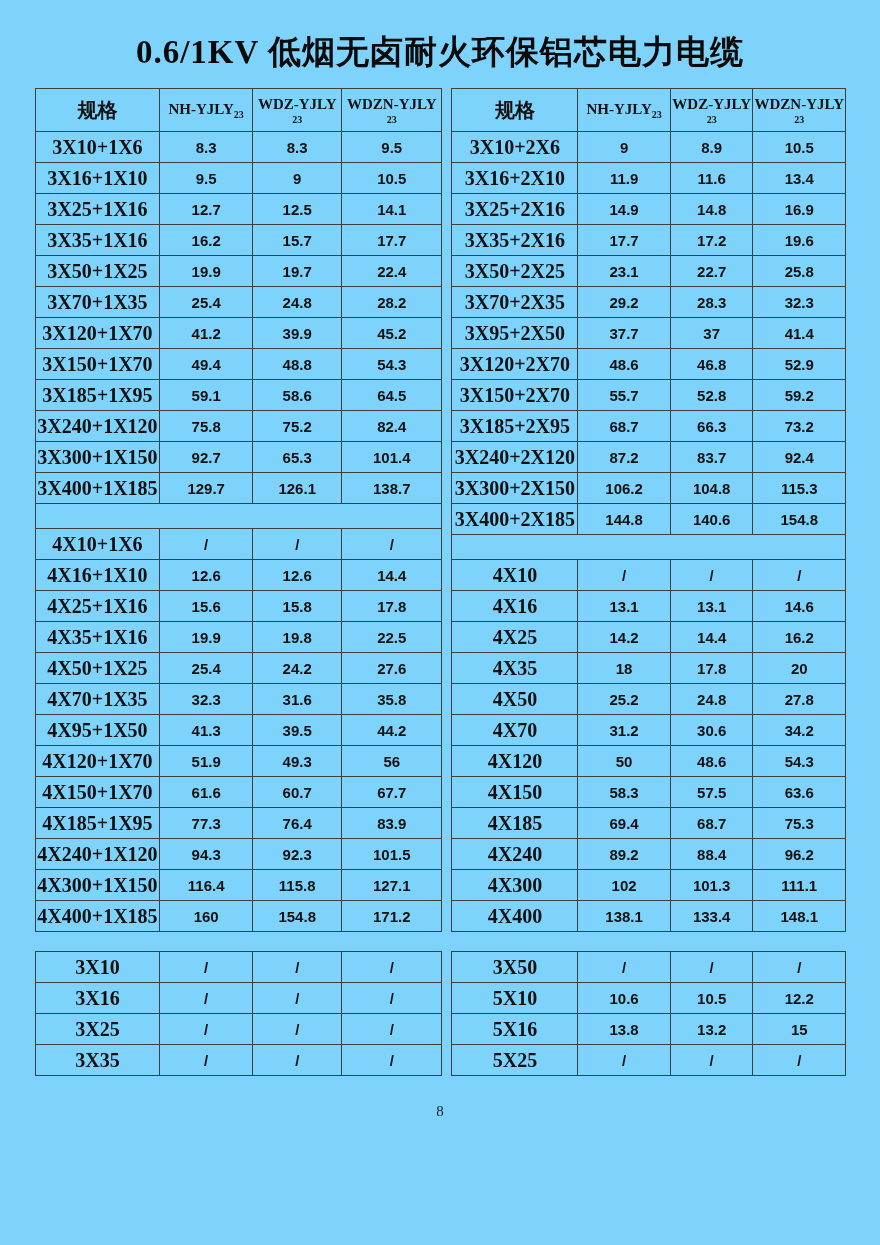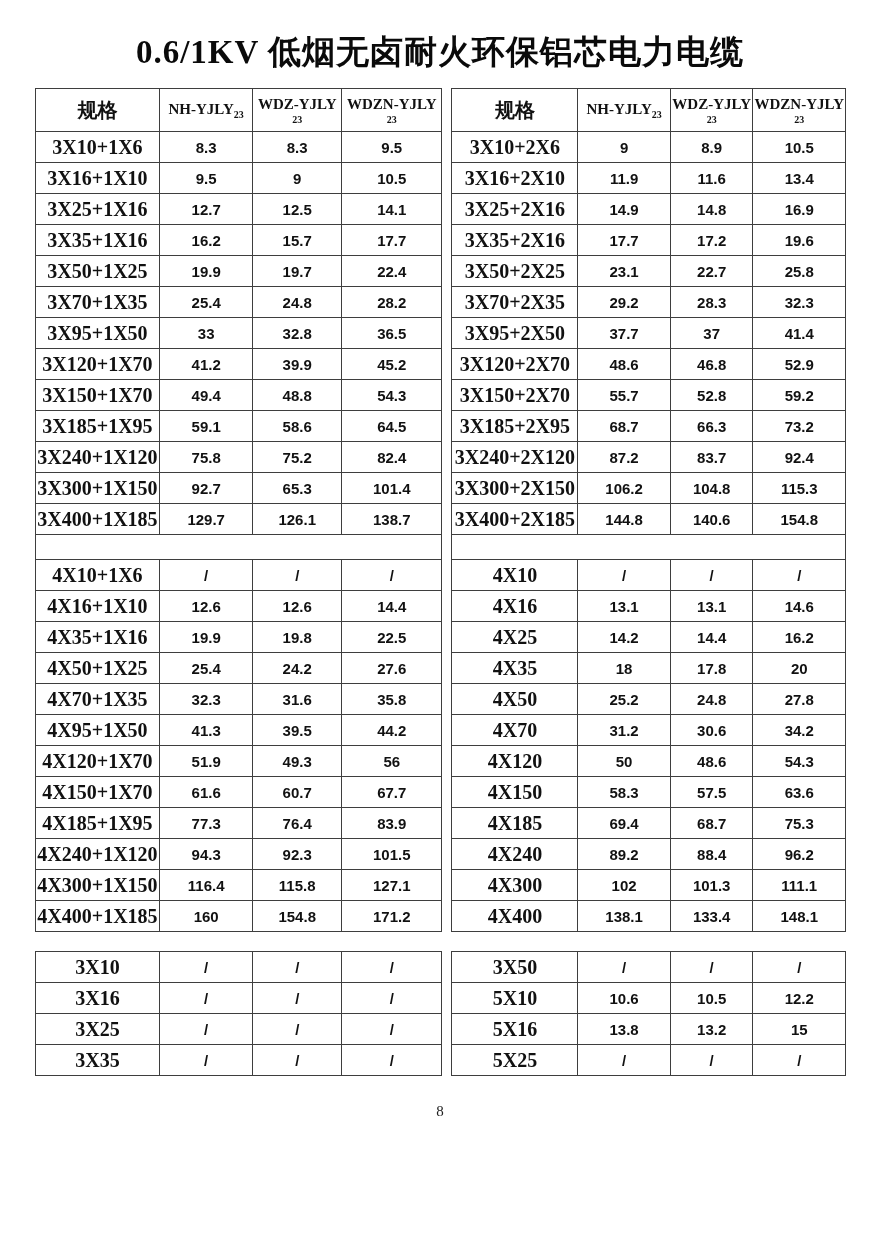--- a/index.html
+++ b/index.html
@@ -1,18 +1,18 @@
 <!DOCTYPE html>
 <html><head>
 <meta charset="utf-8">
 <style>
   html,body{margin:0;padding:0;}
   body{background:#e9e9e9;}
   .page{
-    width:880px;height:1245px;background:#ffffff;margin:0 auto;
+    width:880px;height:1245px;background:#7dd3fc;margin:0 auto;
     box-sizing:border-box;position:relative;overflow:hidden;
     font-family:"Liberation Serif","DejaVu Serif",serif;color:#111;
   }
   .title{
     text-align:center;margin:30px 10px 13px 10px;
     font-size:33px;font-weight:bold;letter-spacing:1px;
     font-family:"Liberation Serif","DejaVu Serif",serif;color:#0a0a0a;
   }
   .tables-wrap{
     display:flex;flex-direction:row;align-items:flex-start;
@@ -98,26 +98,20 @@
               <td class="val">19.7</td>
               <td class="val">22.4</td>
             </tr>
             <tr>
               <td class="spec">3X70+1X35</td>
               <td class="val">25.4</td>
               <td class="val">24.8</td>
               <td class="val">28.2</td>
             </tr>
             <tr>
-              <td class="spec">3X95+1X50</td>
-              <td class="val">33</td>
-              <td class="val">32.8</td>
-              <td class="val">36.5</td>
-            </tr>
-            <tr>
               <td class="spec">3X120+1X70</td>
               <td class="val">41.2</td>
               <td class="val">39.9</td>
               <td class="val">45.2</td>
             </tr>
             <tr>
               <td class="spec">3X150+1X70</td>
               <td class="val">49.4</td>
               <td class="val">48.8</td>
               <td class="val">54.3</td>
@@ -157,20 +151,26 @@
               <td class="spec">4X10+1X6</td>
               <td class="val">/</td>
               <td class="val">/</td>
               <td class="val">/</td>
             </tr>
             <tr>
               <td class="spec">4X16+1X10</td>
               <td class="val">12.6</td>
               <td class="val">12.6</td>
               <td class="val">14.4</td>
+            </tr>
+            <tr>
+              <td class="spec">4X25+1X16</td>
+              <td class="val">15.6</td>
+              <td class="val">15.8</td>
+              <td class="val">17.8</td>
             </tr>
             <tr>
               <td class="spec">4X35+1X16</td>
               <td class="val">19.9</td>
               <td class="val">19.8</td>
               <td class="val">22.5</td>
             </tr>
             <tr>
               <td class="spec">4X50+1X25</td>
               <td class="val">25.4</td>

